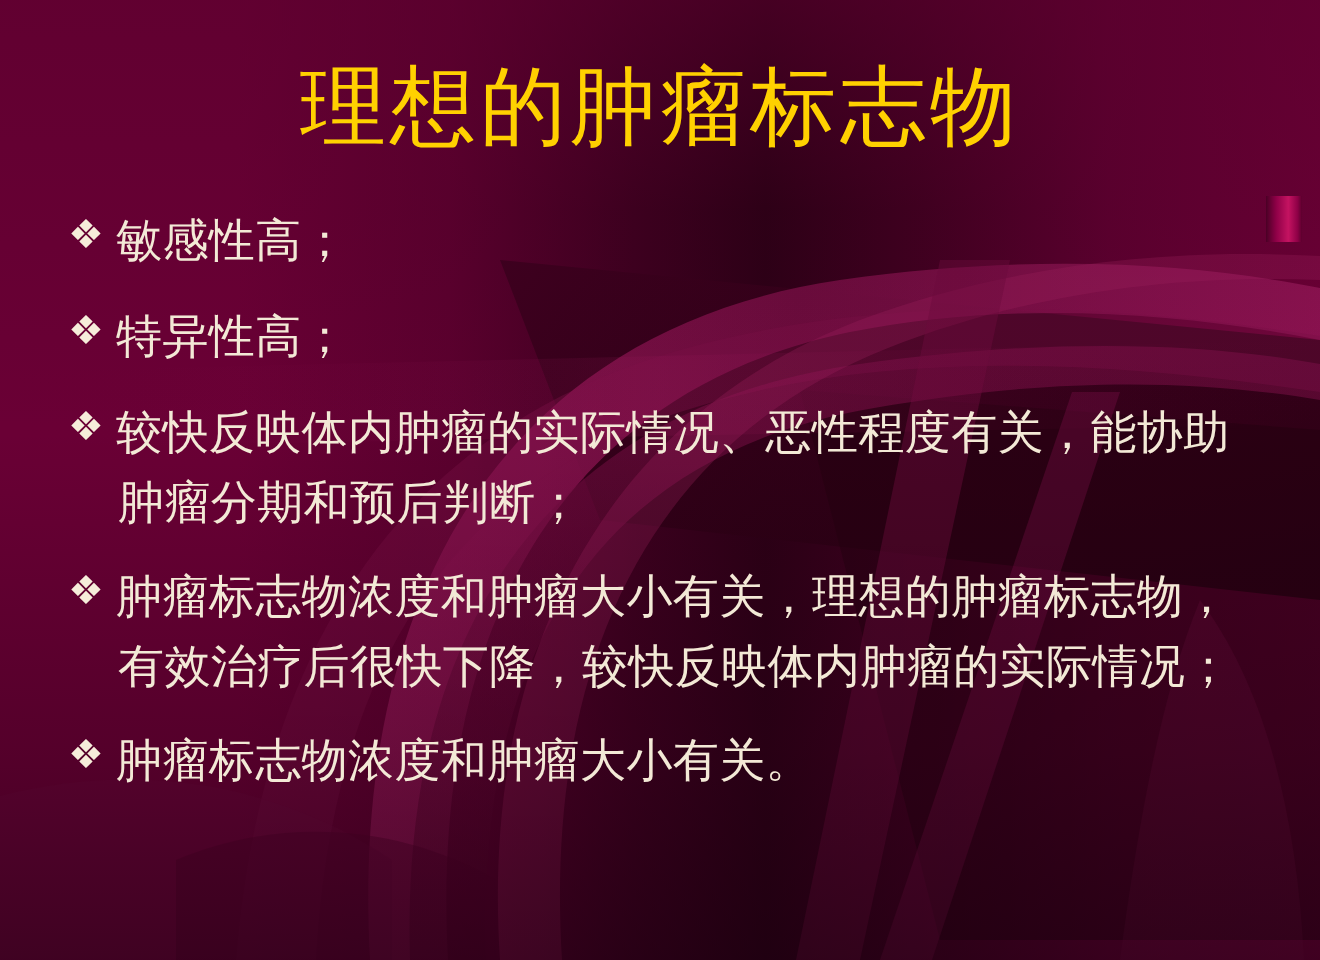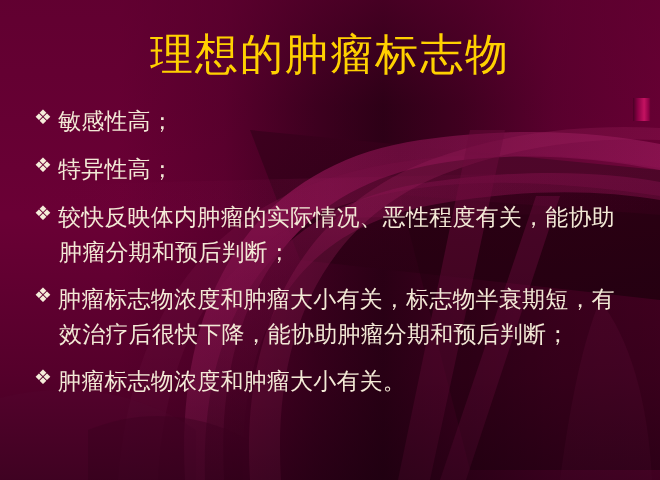--- a/index.html
+++ b/index.html
@@ -173,21 +173,21 @@
       <span class="txt">特异性高；</span>
     </div>
 
     <div class="bullet tight">
       <span class="marker">❖</span>
       <span class="txt">较快反映体内肿瘤的实际情况、恶性程度有关，能协助肿瘤分期和预后判断；</span>
     </div>
 
     <div class="bullet tight">
       <span class="marker">❖</span>
-      <span class="txt">肿瘤标志物浓度和肿瘤大小有关，标志物半衰期短，有效治疗后很快下降，能协助肿瘤分期和预后判断；</span>
+      <span class="txt">肿瘤标志物浓度和肿瘤大小有关，理想的肿瘤标志物，有效治疗后很快下降，较快反映体内肿瘤的实际情况；</span>
     </div>
 
     <div class="bullet">
       <span class="marker">❖</span>
       <span class="txt">肿瘤标志物浓度和肿瘤大小有关。</span>
     </div>
 
   </div>
 </div>
 

